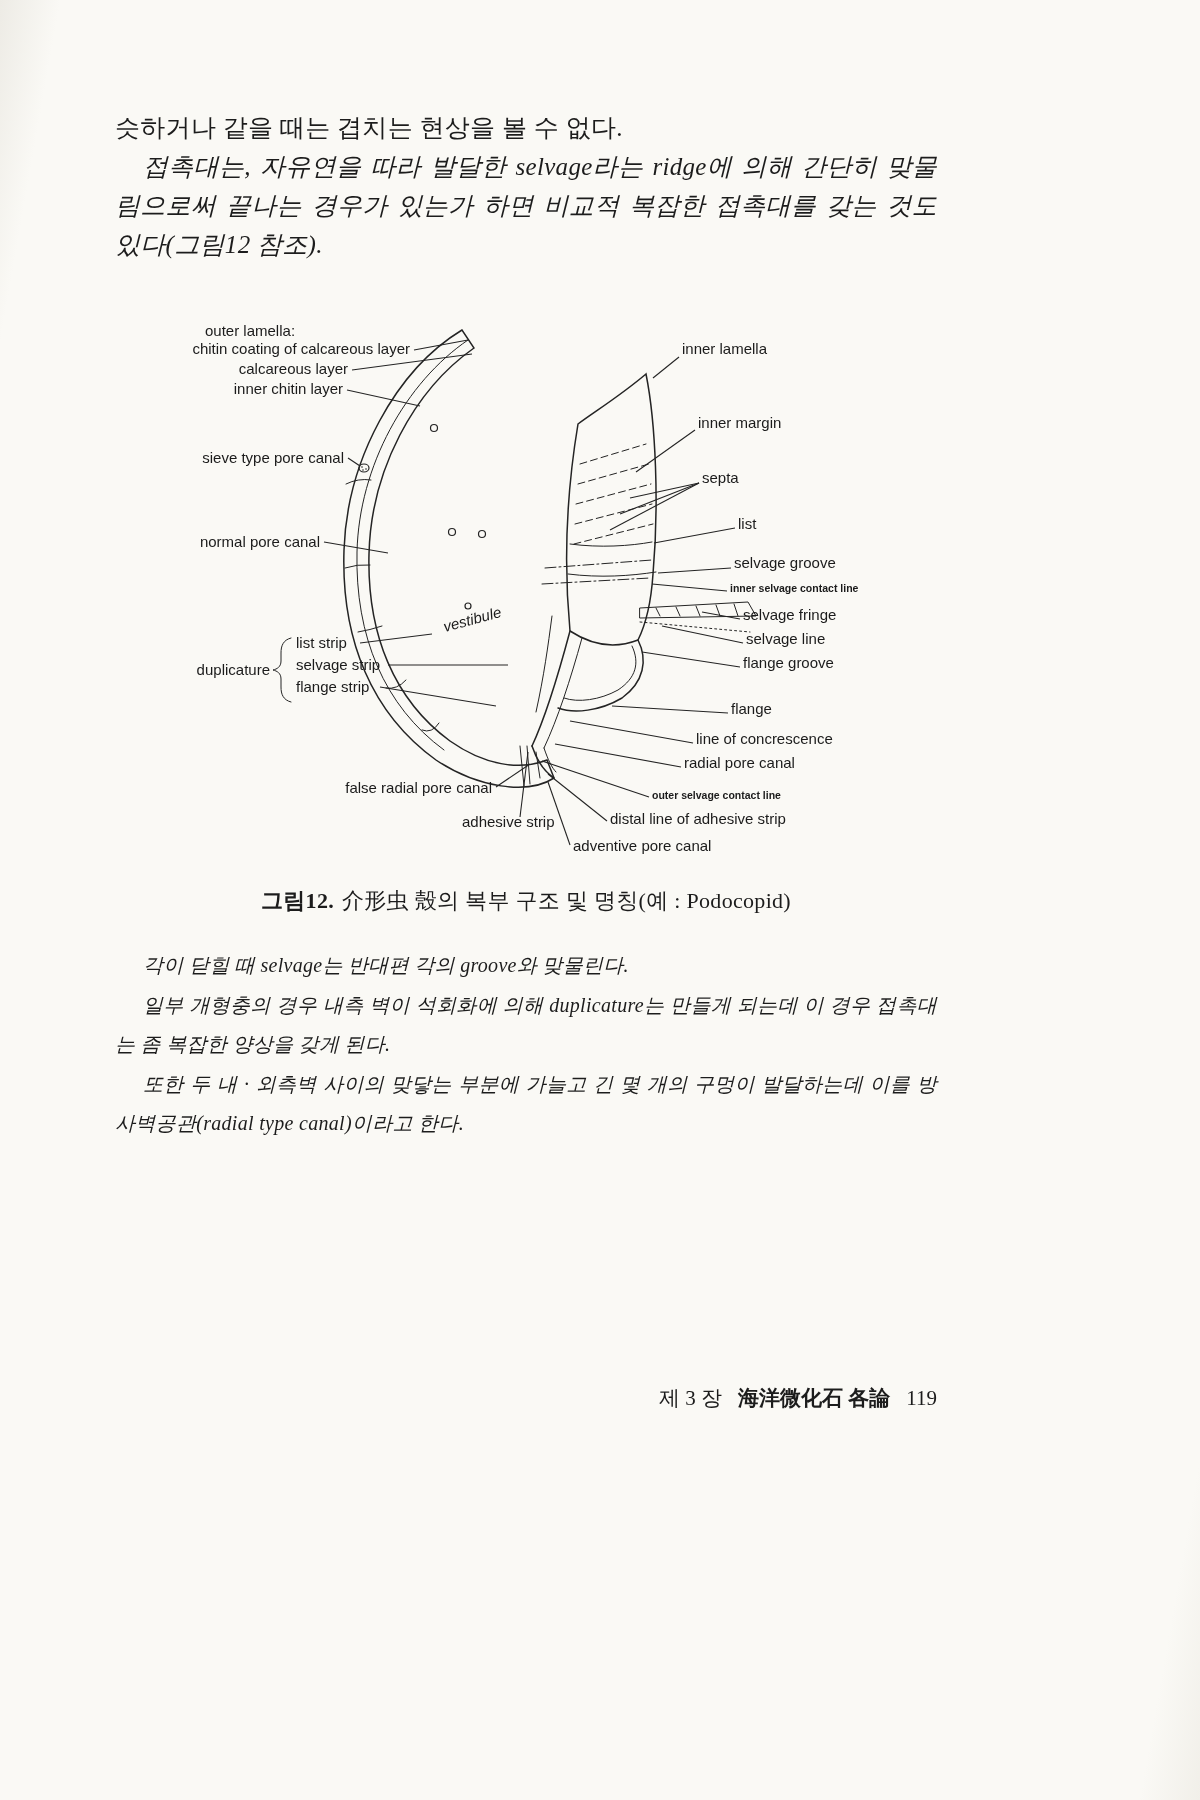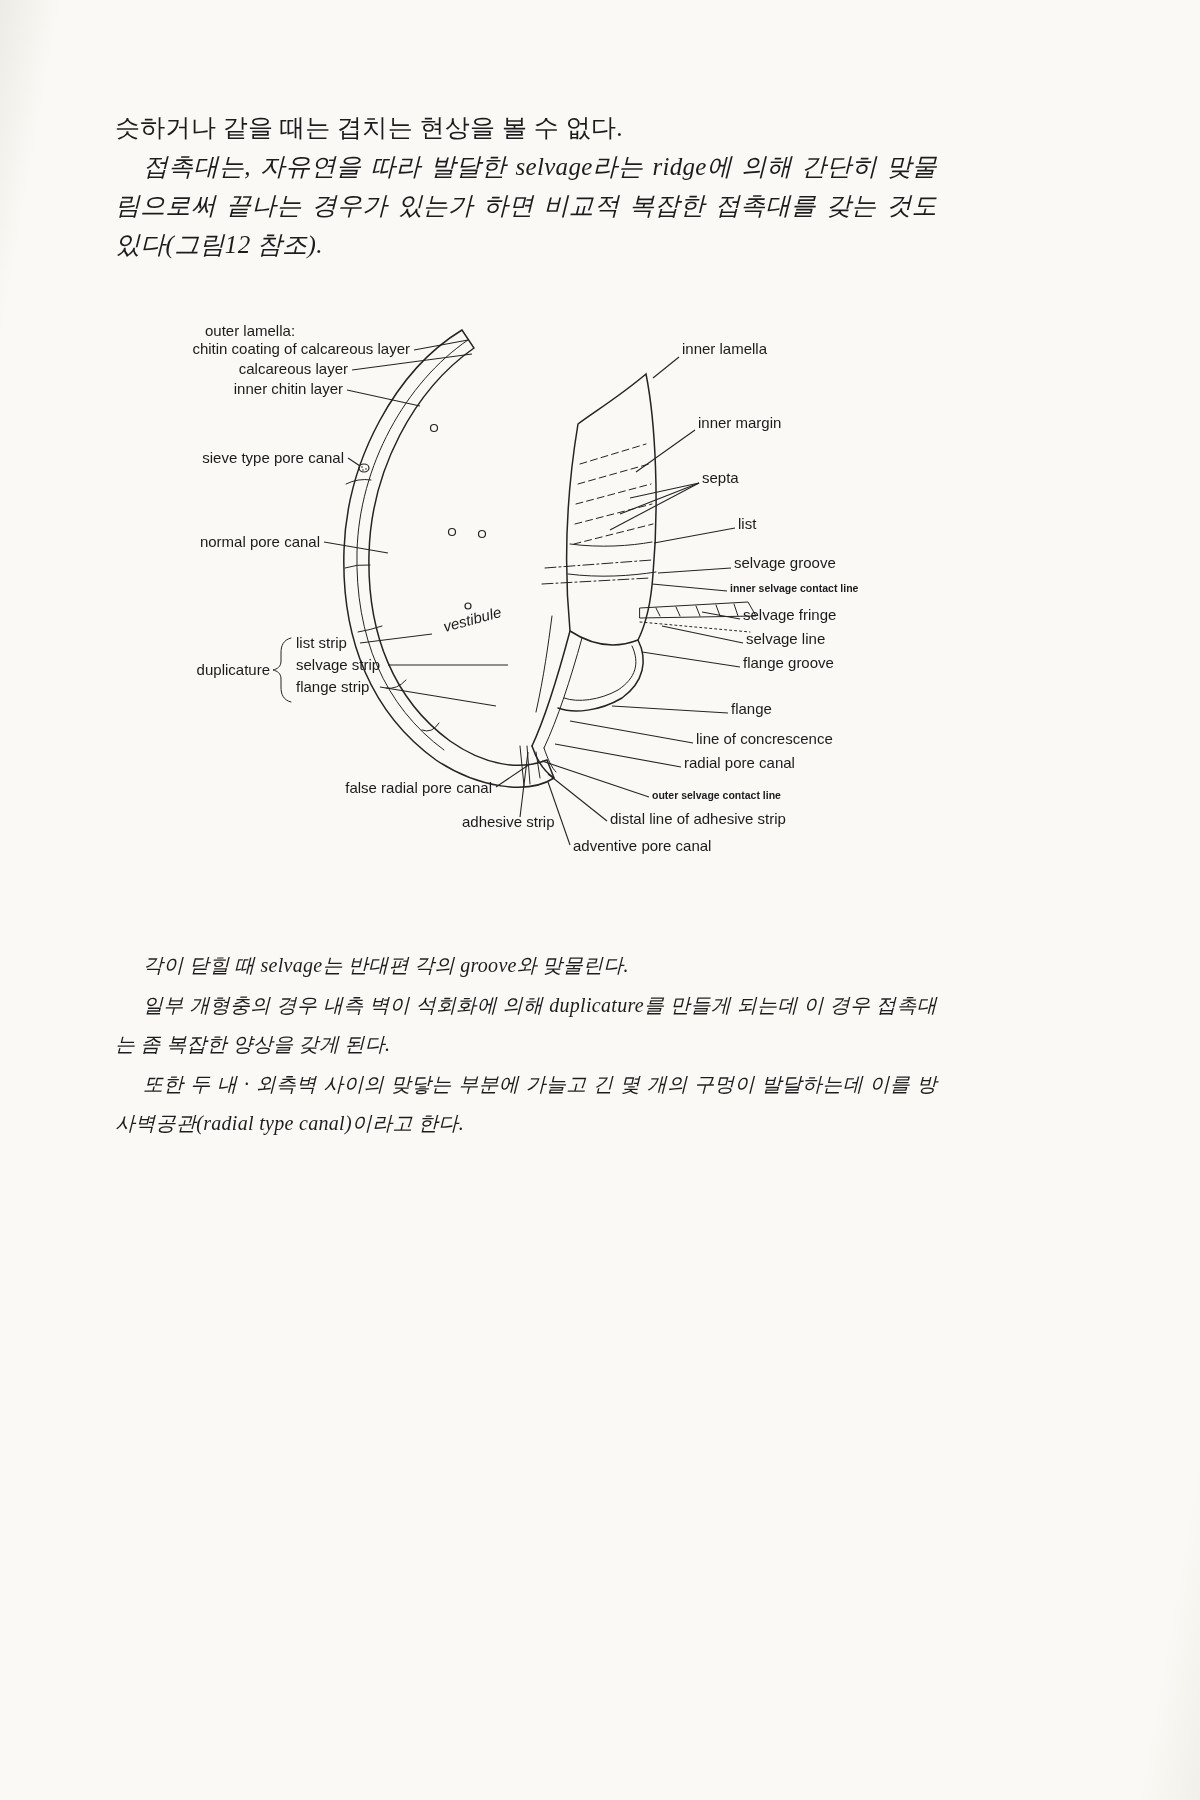--- a/index.html
+++ b/index.html
@@ -180,21 +180,27 @@
         <text x="584" y="452" text-anchor="start">radial pore canal</text>
         <line x1="549" y1="481" x2="442" y2="445" class="leader"></line>
         <text x="552" y="483" text-anchor="start" class="small">outer selvage contact line</text>
         <line x1="507" y1="505" x2="448" y2="458" class="leader"></line>
         <text x="510" y="508" text-anchor="start">distal line of adhesive strip</text>
         <line x1="470" y1="529" x2="448" y2="466" class="leader"></line>
         <text x="473" y="535" text-anchor="start">adventive pore canal</text>
       </svg>
   </figure>
 
+  <div class="caption">
+    <span class="cap-label">그림12.</span><span>介形虫 殼의 복부 구조 및 명칭(예 : Podocopid)</span>
+  </div>
 
   <div class="body-text">
     <p class="indent">각이 닫힐 때 selvage는 반대편 각의 groove와 맞물린다.</p>
-    <p class="indent">일부 개형충의 경우 내측 벽이 석회화에 의해 duplicature를 만들게 되는데 이 경우 접촉대는 좀 복잡한 양상을 갖게 된다.</p>
+    <p class="indent">일부 개형충의 경우 내측 벽이 석회화에 의해 duplicature는 만들게 되는데 이 경우 접촉대는 좀 복잡한 양상을 갖게 된다.</p>
     <p class="indent">또한 두 내 · 외측벽 사이의 맞닿는 부분에 가늘고 긴 몇 개의 구멍이 발달하는데 이를 방사벽공관(radial type canal)이라고 한다.</p>
   </div>
 
+  <div class="footer">
+    <span>제 3 장</span><span class="bold">海洋微化石 各論</span><span>119</span>
+  </div>
 
 </div>
 
 </body></html>

